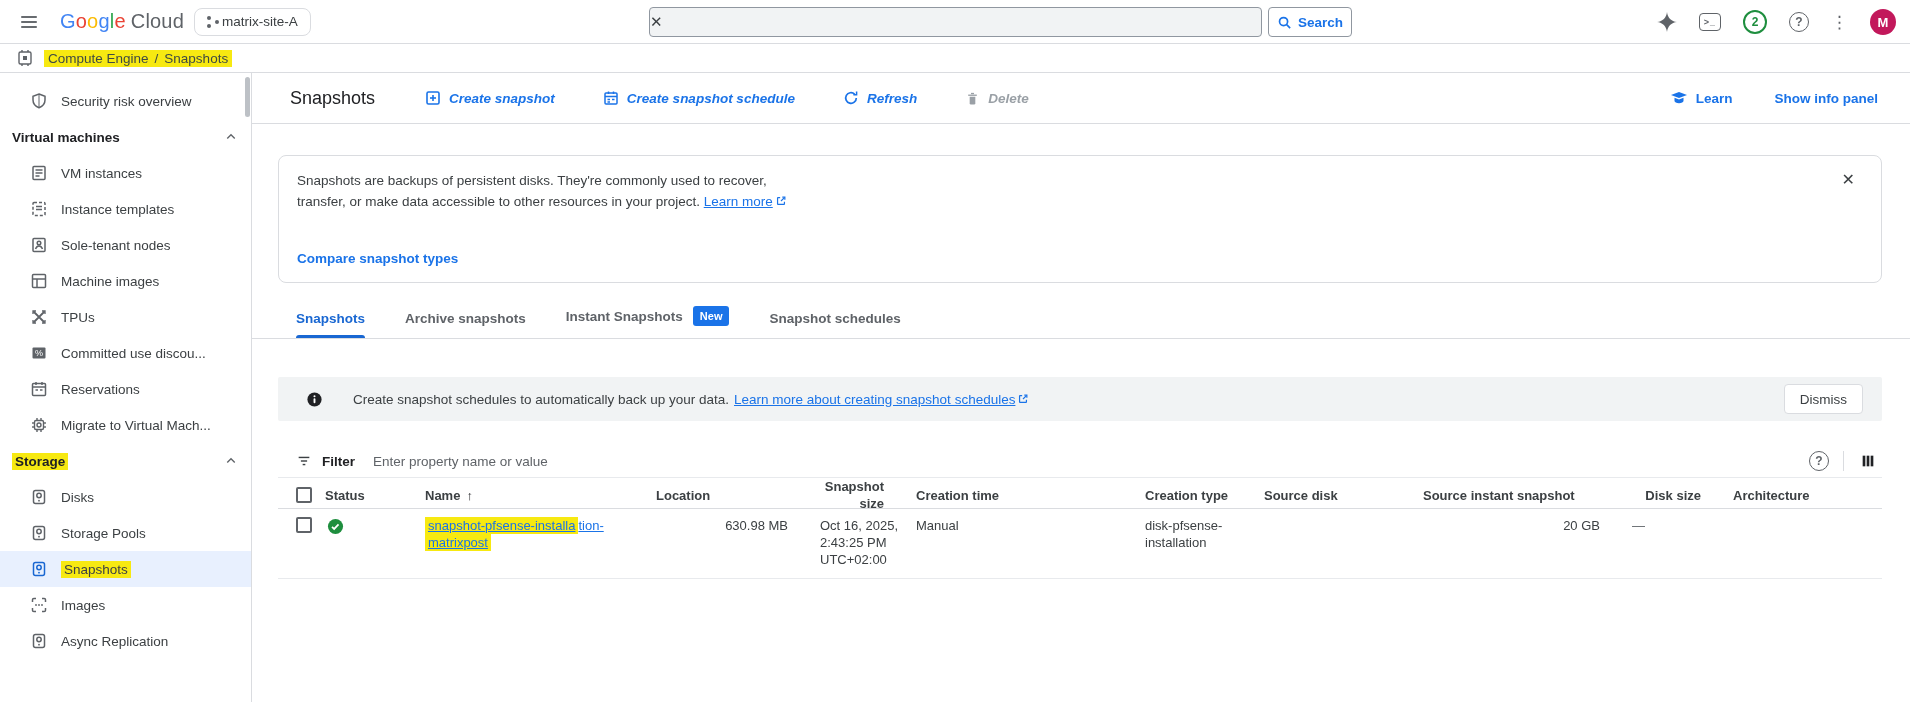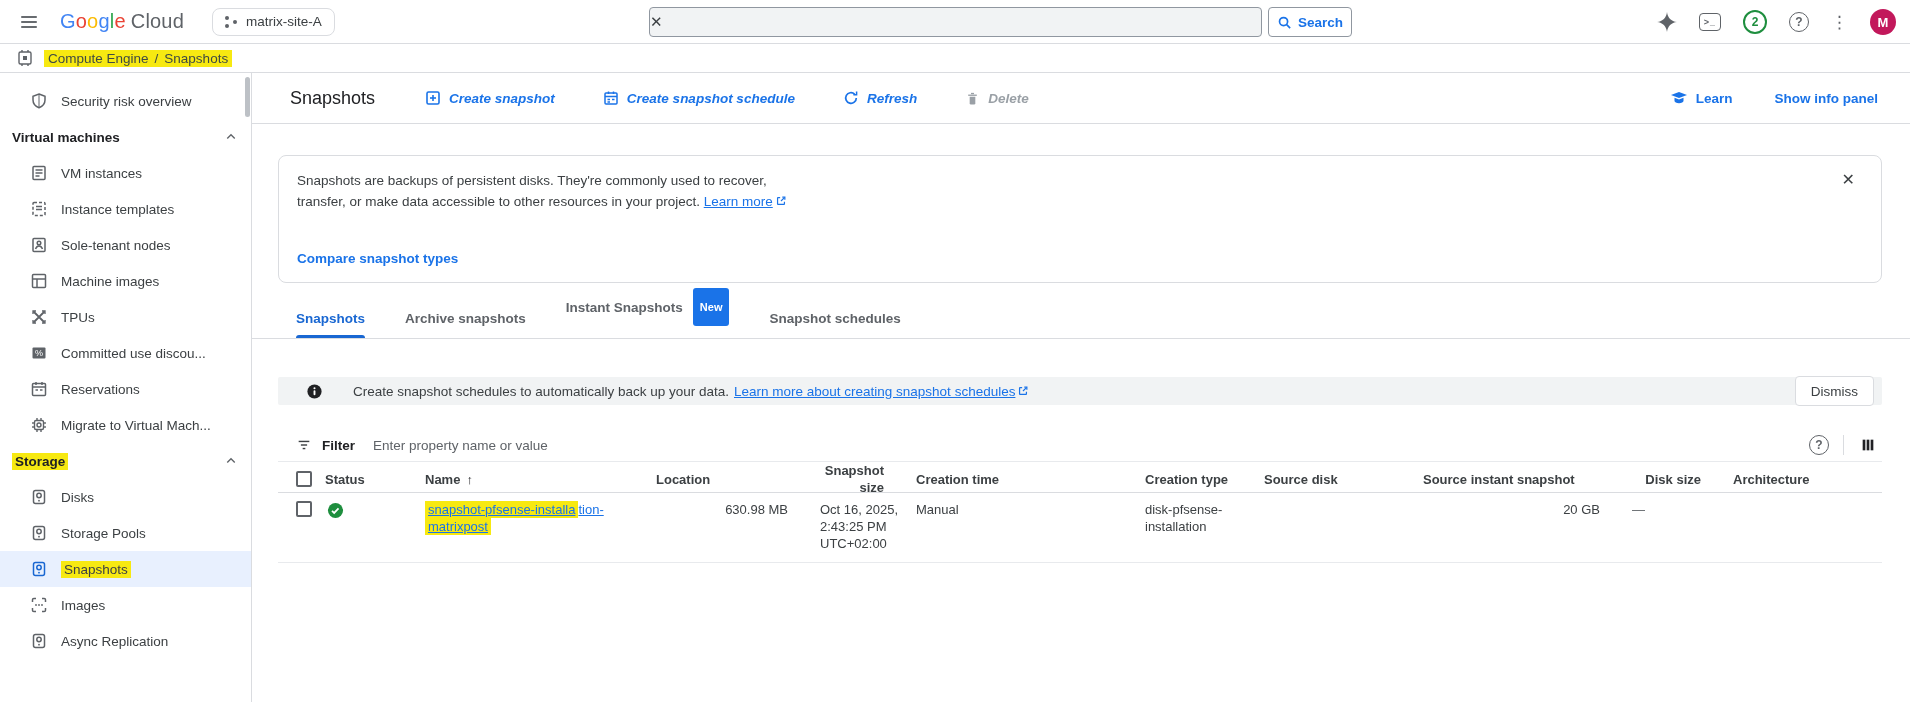--- a/index.html
+++ b/index.html
@@ -12,22 +12,22 @@
   html,body{width:1910px;height:703px;overflow:hidden;background:#fff;
     font-family:"Liberation Sans", sans-serif; color:var(--text);}
   .icon{display:inline-flex;align-items:center;justify-content:center;flex:none;}
   svg{display:block;}
 
   
   .topbar{height:44px;border-bottom:1px solid var(--border);display:flex;align-items:center;position:relative;background:#fff;}
   .hamburger{margin-left:16px;width:26px;height:26px;color:var(--grey);cursor:pointer;}
   .logo{margin-left:18px;font-size:20px;letter-spacing:.2px;display:flex;align-items:baseline;gap:5px;}
   .logo .cloud{color:var(--grey);}
-  .proj-btn{margin-left:28px;height:28px;border:1px solid var(--border);border-radius:8px;
-    display:flex;align-items:center;gap:9px;padding:0 12px;font-size:13.5px;color:var(--text);background:#fff;}
+  .proj-btn{margin-left:10px;height:28px;border:1px solid var(--border);border-radius:8px;
+    display:flex;align-items:center;gap:3px;padding:0 12px;font-size:13.5px;color:var(--text);background:#fff;}
   .proj-dots{width:12px;height:12px;position:relative;}
   .proj-dots i{position:absolute;width:4px;height:4px;border-radius:50%;background:var(--grey);}
   .proj-dots i:nth-child(1){left:0;top:0;}
   .proj-dots i:nth-child(2){left:0;top:8px;}
   .proj-dots i:nth-child(3){left:8px;top:4px;}
   .searchbox{position:absolute;left:649px;top:7px;width:613px;height:30px;background:var(--searchbg);
     border:1px solid #9097a0;border-radius:4px;display:flex;align-items:center;font-size:13.5px;color:var(--dark);}
   .searchbox .q{margin-left:14px;flex:1;}
   .searchbox .clear{margin-right:12px;color:var(--text);font-size:15px;cursor:pointer;}
   .searchbtn{position:absolute;left:1268px;top:7px;width:84px;height:30px;background:#fff;border:1px solid #9097a0;
@@ -80,28 +80,28 @@
   .card .close{position:absolute;right:26px;top:14px;color:var(--text);font-size:16px;cursor:pointer;}
   .compare{position:absolute;left:18px;bottom:16px;color:var(--blue);font-size:13.5px;font-weight:bold;cursor:pointer;text-align:center;}
   .extlink{display:inline-block;vertical-align:-1px;margin-left:2px;color:var(--blue);}
 
   
   .tabs{margin-top:23px;border-bottom:1px solid var(--border);display:flex;align-items:flex-end;padding-left:44px;height:33px;}
   .tab{font-size:13.5px;font-weight:bold;color:var(--grey);padding-bottom:12px;margin-right:40px;cursor:pointer;
     display:flex;align-items:center;gap:10px;position:relative;}
   .tab.active{color:var(--tab-blue);}
   .tab.active::after{content:"";position:absolute;left:0;right:0;bottom:0;height:3px;background:var(--tab-blue);border-radius:3px 3px 0 0;}
-  .badge{background:var(--blue);color:#fff;font-size:11px;font-weight:bold;padding:13px 7px;border-radius:3px;}
-
-  
-  .banner{margin:38px 28px 0 26px;height:28px;background:var(--bannerbg);border-radius:2px;display:flex;align-items:center;font-size:13.5px;}
+  .badge{background:var(--blue);color:#fff;font-size:11px;font-weight:bold;padding:4px 7px;border-radius:3px;}
+
+  
+  .banner{margin:38px 28px 0 26px;height:44px;background:var(--bannerbg);border-radius:2px;display:flex;align-items:center;font-size:13.5px;}
   .banner .info-ic{margin-left:28px;}
   .banner .btxt{margin-left:30px;color:var(--text);}
   .banner a.blue{margin-left:5px;}
-  .dismiss{margin-left:auto;margin-right:8px;height:30px;padding:0 15px;background:#fff;border:1px solid var(--border);
+  .dismiss{margin-left:auto;margin-right:19px;height:30px;padding:0 15px;background:#fff;border:1px solid var(--border);
     border-radius:4px;font-size:13.5px;color:var(--text);display:flex;align-items:center;cursor:pointer;}
 
   
   .tablewrap{margin:24px 28px 0 26px;}
   .filterbar{height:33px;display:flex;align-items:center;border-bottom:1px solid var(--row-border);}
   .filterbar .f-ic{margin-left:18px;color:var(--text);}
   .filterbar .f-lbl{margin-left:10px;font-size:13.5px;font-weight:bold;color:var(--dark);}
   .filterbar .f-ph{margin-left:18px;font-size:13.5px;color:var(--grey);flex:1;}
   .filterbar .f-help{margin-right:14px;}
   .filterbar .f-div{width:1px;height:20px;background:var(--border);margin-right:16px;}

